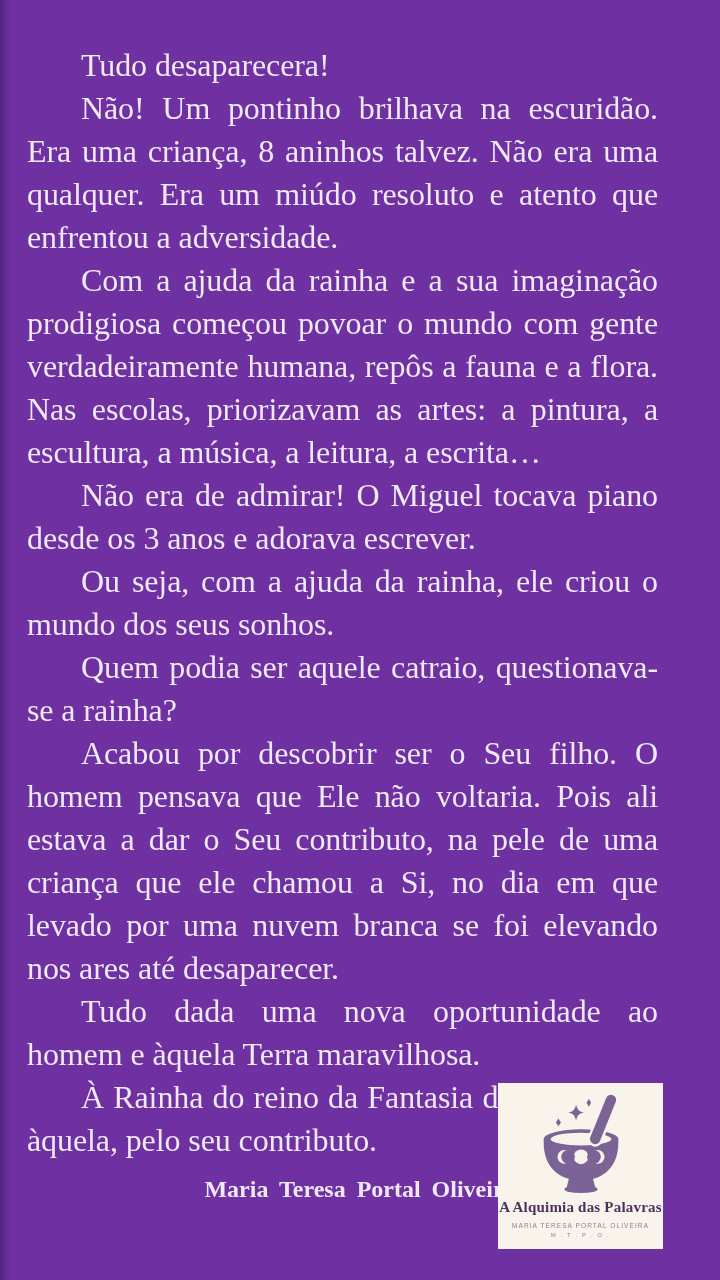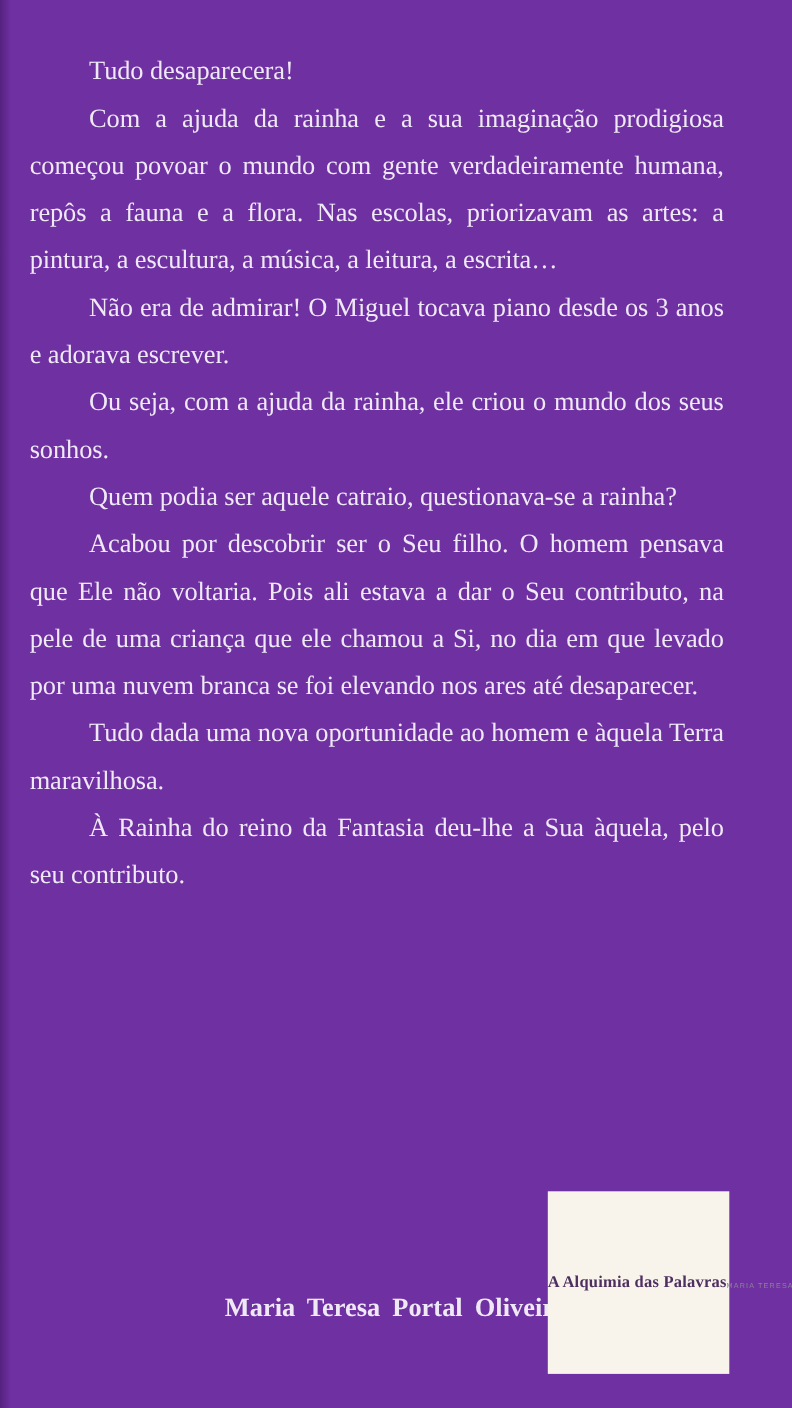--- a/index.html
+++ b/index.html
@@ -26,21 +26,21 @@
     width: 10px;
     background: linear-gradient(to right, rgba(25,0,50,0.30), rgba(25,0,50,0));
     pointer-events: none;
   }
   .story {
     position: absolute;
     left: 27px;
     top: 44px;
     width: 631px;
     color: var(--textColor);
-    font-size: 24px;
+    font-size: 32px;
     line-height: 43px;
     letter-spacing: -0.1px;
     text-align: justify;
   }
   .story p {
     margin: 0;
     text-indent: 54px;
   }
   .signature {
     position: absolute;
@@ -55,21 +55,21 @@
     line-height: 43px;
   }
   .logo-card {
     position: absolute;
     left: 498px;
     top: 1083px;
     width: 165px;
     height: 166px;
     background: var(--logoBg);
     display: flex;
-    flex-direction: row;
+    flex-direction: column;
     align-items: center;
   }
   .logo-card svg {
     margin-top: 9px;
     display: block;
   }
   .logo-title {
     margin-top: 1px;
     font-family: "Liberation Serif", serif;
     font-weight: bold;
@@ -95,20 +95,21 @@
     white-space: nowrap;
   }
 </style>
 </head>
 <body>
 
 <div class="edge-shade"></div>
 
 <div class="story">
   <p>Tudo desaparecera!</p>
+  <p>Não! Um pontinho brilhava na escuridão. Era uma criança, 8 aninhos talvez. Não era uma qualquer. Era um miúdo resoluto e atento que enfrentou a adversidade.</p>
   <p>Com a ajuda da rainha e a sua imaginação prodigiosa começou  povoar o mundo com gente verdadeiramente humana, repôs a fauna e a flora. Nas escolas, priorizavam as artes: a pintura, a escultura, a música, a leitura, a escrita…</p>
   <p>Não era de admirar! O Miguel tocava piano desde os 3 anos e adorava escrever.</p>
   <p>Ou seja, com a ajuda da rainha, ele criou o mundo dos seus sonhos.</p>
   <p>Quem podia ser aquele catraio, questionava-se a rainha?</p>
   <p>Acabou por descobrir ser o Seu filho. O homem pensava que Ele não voltaria. Pois ali estava a dar o Seu contributo, na pele de uma criança que ele chamou a Si, no dia em que levado por uma nuvem branca se foi elevando nos ares até desaparecer.</p>
   <p>Tudo dada uma nova oportunidade ao homem e àquela Terra maravilhosa.</p>
   <p>À Rainha do reino da Fantasia deu-lhe a Sua àquela, pelo seu contributo.</p>
 </div>
 
 <div class="signature">Maria Teresa Portal Oliveira</div>

